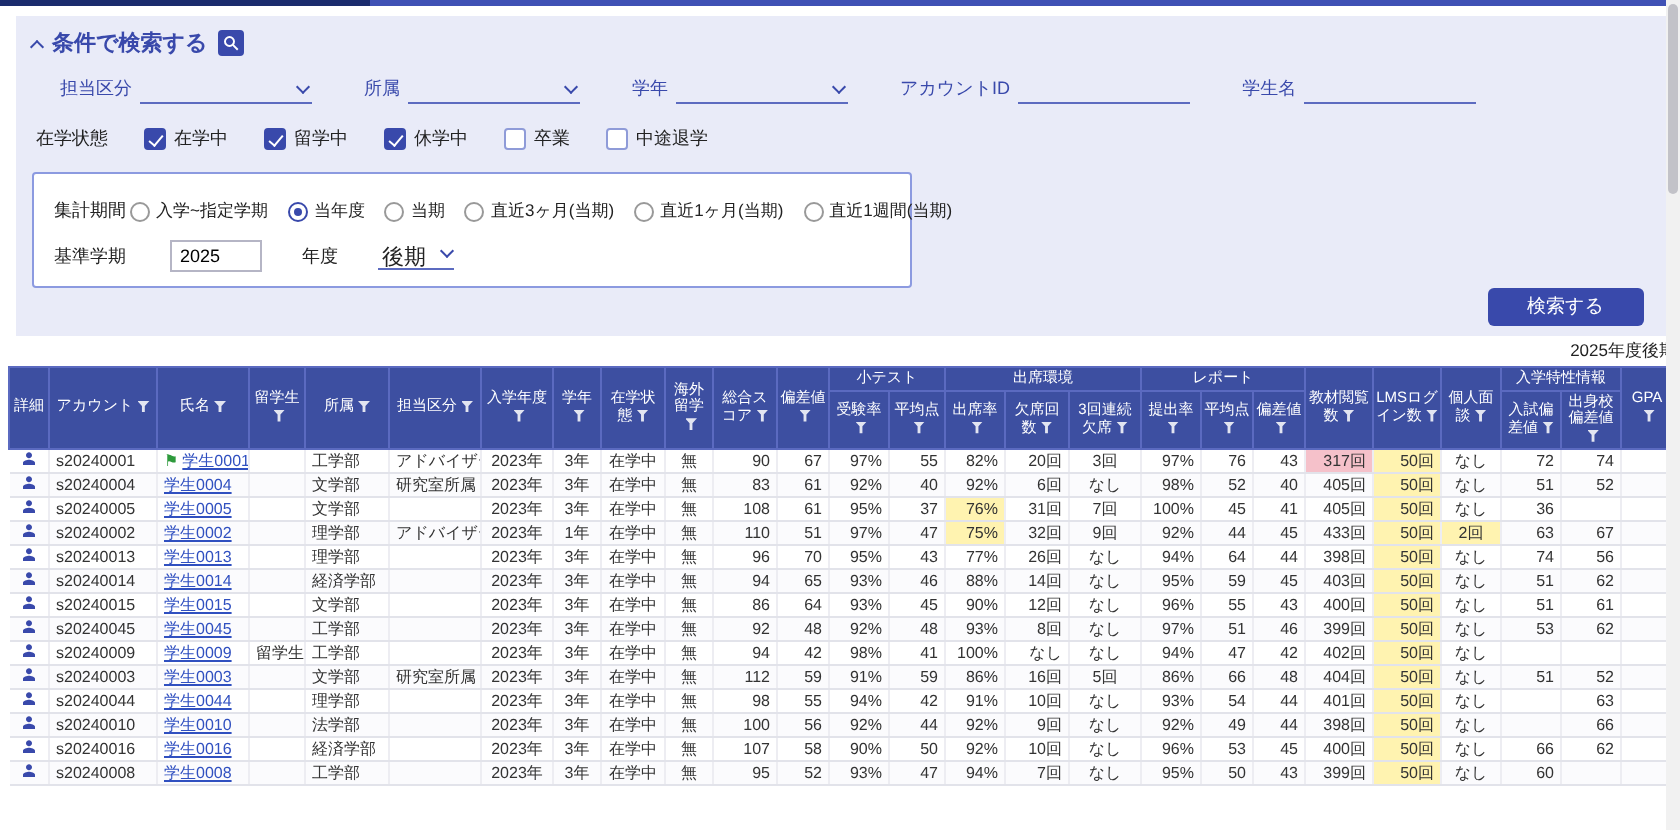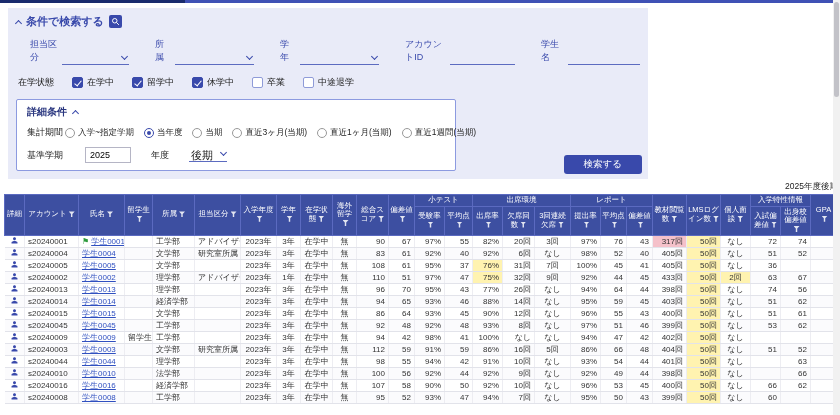--- a/index.html
+++ b/index.html
@@ -7,21 +7,21 @@
     font-family:"Liberation Sans","DejaVu Sans",sans-serif; color:#222; }
   .page { width:840px; height:415px; position:relative; }
 
   
   .titlebar { padding:5px 8px 3px 8px; }
   .title { font-size:13px; font-weight:bold; color:#111; }
   .rule { height:3px; background:#3f51b5; position:relative; }
   .rule .seg { position:absolute; left:0; top:0; height:3px; width:185px; background:#1a2b6d; }
 
   
-  .panel { background:#e9ebf8; margin:5px 8px 0 8px; width:640px; padding:6px 8px 8px 8px; position:relative; }
+  .panel { background:#e9ebf8; margin:5px 8px 0 8px; width:832px; padding:6px 8px 24px 8px; position:relative; }
   .toggle { display:flex; align-items:center; gap:5px; color:#3949ab; font-weight:bold; font-size:11px; cursor:pointer; }
   .chev { width:5px; height:5px; border-right:1.4px solid #3949ab; border-bottom:1.4px solid #3949ab; display:inline-block; }
   .chev.up { transform:rotate(-135deg); margin-top:3px; }
   .chev.down { transform:rotate(45deg); margin-bottom:2px; }
   .sicon { background:#3949ab; width:13px; height:13px; display:inline-flex; align-items:center; justify-content:center; border-radius:2px; }
 
   .fields { display:flex; gap:26px; margin:9px 0 0 14px; }
   .uf { display:inline-flex; align-items:flex-end; gap:4px; }
   .uf .lbl { color:#3949ab; font-size:9px; padding-bottom:1px; }
   .uf .line { width:86px; border-bottom:1px solid #5c6bc0; height:13px; position:relative; cursor:text; }
@@ -42,21 +42,21 @@
   .rdo { display:inline-flex; align-items:center; gap:3px; cursor:pointer; white-space:nowrap; }
   .rd { width:10px; height:10px; border:1px solid #999; border-radius:50%; display:inline-block; position:relative; background:#fff; flex:0 0 auto; }
   .rd.on { border-color:#3949ab; }
   .rd.on::after { content:""; position:absolute; left:2px; top:2px; width:4px; height:4px; border-radius:50%; background:#3949ab; }
   .baserow { display:flex; align-items:center; gap:20px; margin-top:8px; font-size:9px; }
   .yearbox { width:46px; height:16px; border:1px solid #b5b5c5; background:#fff; font-size:9px; padding:1px 4px;
     font-family:"Liberation Sans","DejaVu Sans",sans-serif; }
   .termsel { width:38px; border-bottom:1px solid #5c6bc0; height:14px; position:relative; font-size:11px; padding:0 2px; cursor:pointer; }
   .termsel .chev { position:absolute; right:1px; bottom:4px; }
 
-  .searchbtn { position:absolute; right:6px; bottom:5px; background:#3949ab; color:#fff; font-size:9.5px;
+  .searchbtn { position:absolute; right:18px; bottom:5px; background:#3949ab; color:#fff; font-size:9.5px;
     padding:3px 20px; border-radius:3px; border:none; cursor:pointer; }
 
   .contextline { width:832px; margin:2px 0 1px 8px; text-align:right; font-size:8.5px; color:#222; padding-right:2px; }
 
   
   .tablewrap { margin:0 0 0 4px; }
   table { width:832px; border-collapse:collapse; table-layout:fixed; }
   thead th { background:#3d4fa1; color:#fff; font-weight:normal; font-size:7.5px; padding:1px 1px;
     border:1px solid #5b6ac0; line-height:1.15; vertical-align:middle; text-align:center; overflow:hidden; }
   .funnel { display:inline-block; width:6px; height:6px; margin-left:2px; background:#fff; opacity:.85; vertical-align:middle;
@@ -151,24 +151,20 @@
           <span>卒業</span>
         </label>
           <label class="chk">
           <span class="cb"></span>
           <span>中途退学</span>
         </label>
         </span>
     </div>
 
     <div class="detailbox">
-      <div class="dtitle">
-        <span>詳細条件</span>
-        <span class="chev up"></span>
-      </div>
       <div class="prow">
         <span class="plabel">集計期間</span>
         <span style="display:flex;gap:10px;">
 
         <label class="rdo">
             <span class="rd"></span>
             <span>入学~指定学期</span>
           </label>
             <label class="rdo">
             <span class="rd on"></span>

